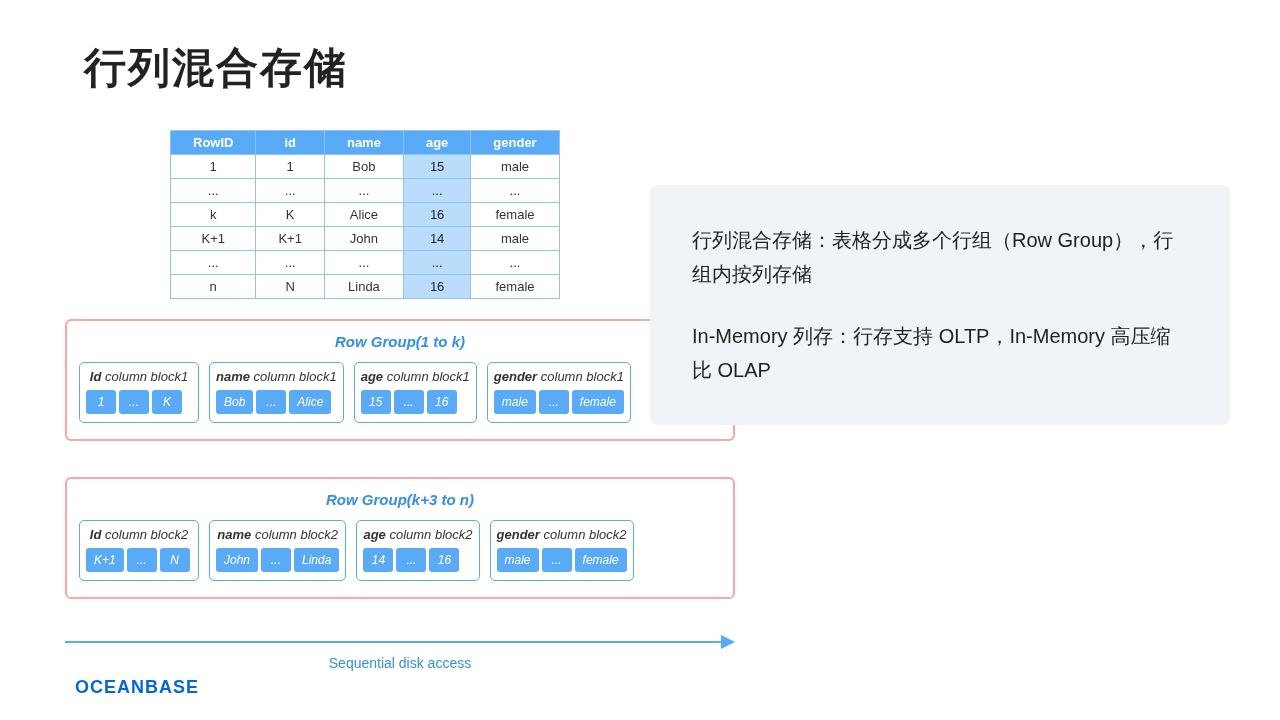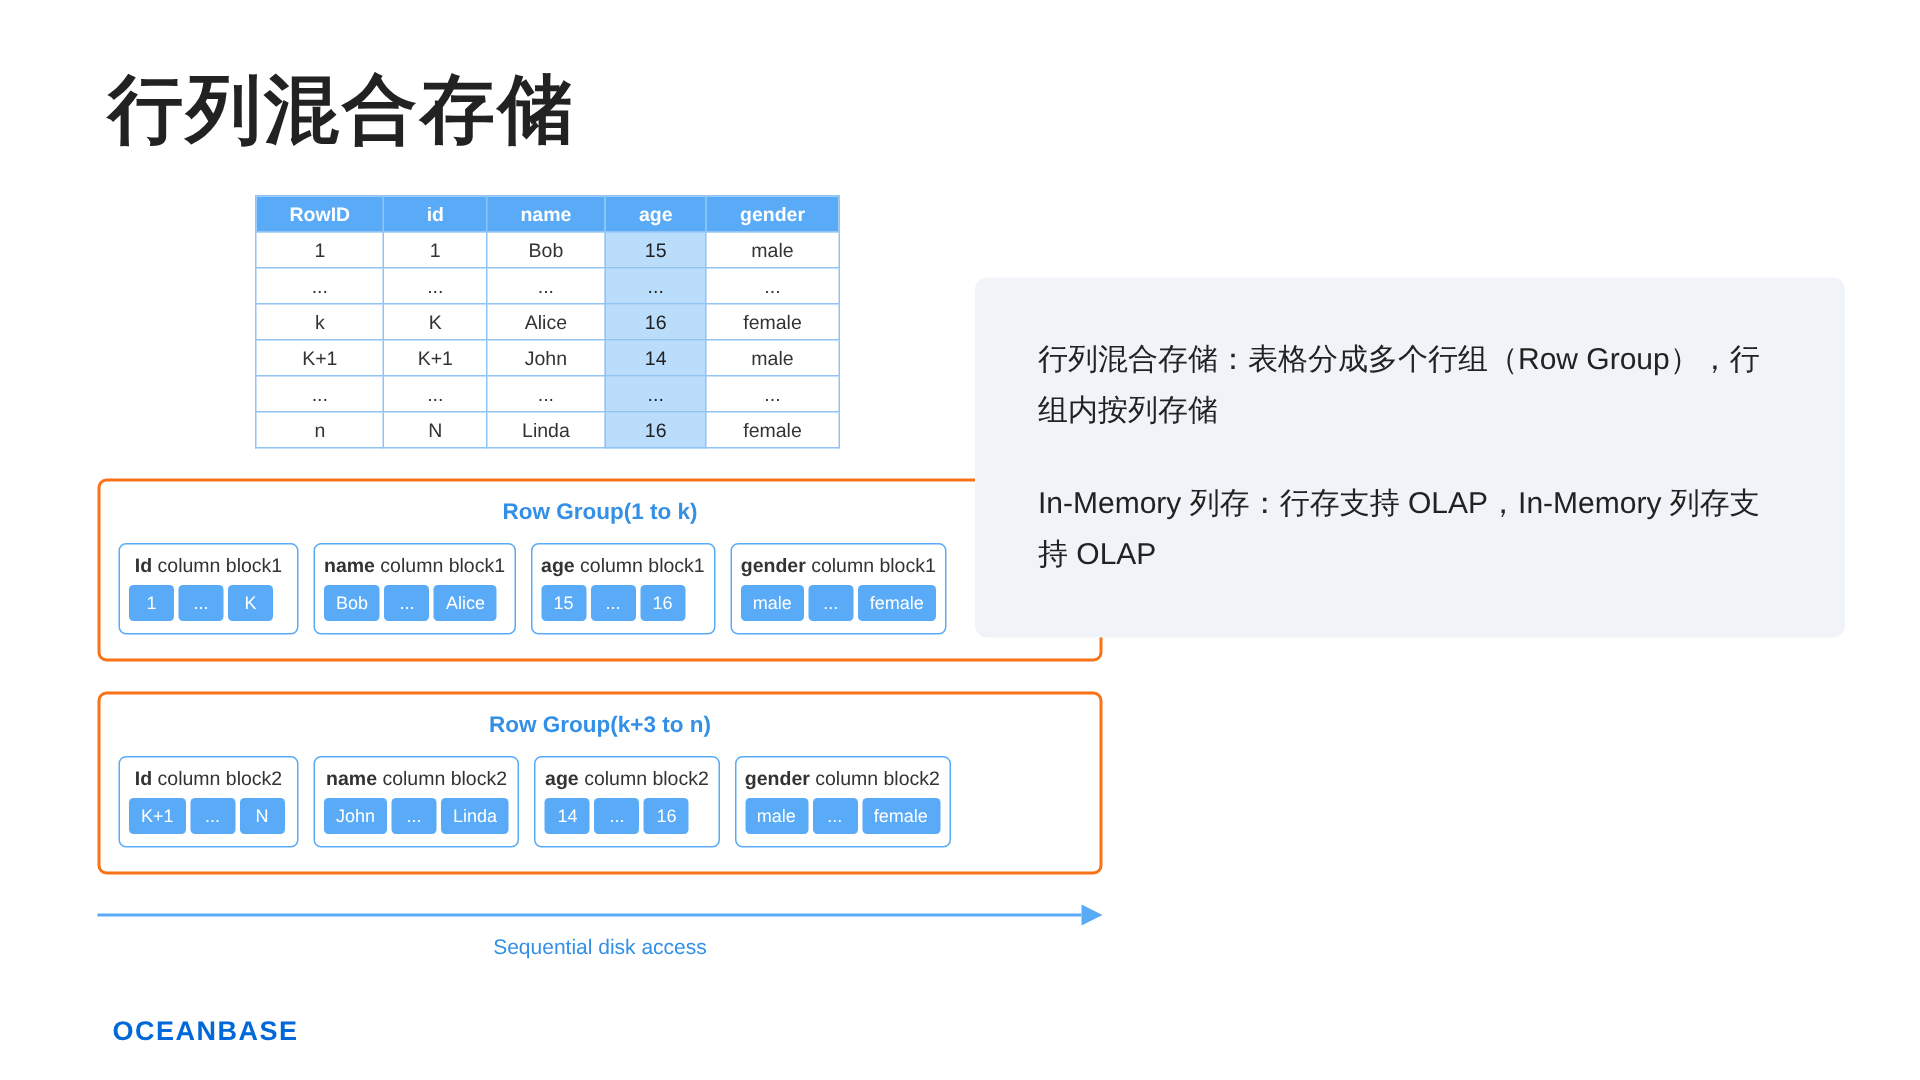--- a/index.html
+++ b/index.html
@@ -8,22 +8,22 @@
       font-family: 'Microsoft YaHei', 'PingFang SC', Arial, sans-serif;
       width: 1280px;
       height: 720px;
       overflow: hidden;
       position: relative;
     }
 
     .page-title {
       position: absolute;
       top: 40px;
-      left: 72px;
-      font-size: 50px;
+      left: 84px;
+      font-size: 42px;
       font-weight: 700;
       color: #222;
       letter-spacing: 2px;
     }
 
     
     .left-area {
       position: absolute;
       top: 130px;
       left: 65px;
@@ -56,25 +56,26 @@
       background: #bbddfc;
       color: #222;
     }
     .data-table th.col-age {
       background: #5aabf7;
       color: #fff;
     }
 
     
     .row-group-box {
-      border: 2px solid #f97316;
+      border: 2px solid #fca5a5;
       border-radius: 6px;
       padding: 12px 12px 16px 12px;
-      margin-bottom: 20px;
+      margin-bottom: 36px;
       background: #fff;
+      font-style: italic;
     }
     .row-group-title {
       text-align: center;
       color: #3390e6;
       font-size: 15px;
       font-weight: 600;
       margin-bottom: 12px;
     }
 
     .columns-row {
@@ -315,18 +316,18 @@
   <div class="arrow-row">
     <div class="arrow-line"></div>
     <div class="arrow-head"></div>
   </div>
   <div class="arrow-label">Sequential disk access</div>
 
 </div>
 
 <div class="right-box">
   <p>行列混合存储：表格分成多个行组（Row Group），行组内按列存储</p>
-  <p>In-Memory 列存：行存支持 OLAP，In-Memory 列存支持 OLAP</p>
+  <p>In-Memory 列存：行存支持 OLTP，In-Memory 高压缩比 OLAP</p>
 </div>
 
 <div class="logo">
   <span>OCEANBASE</span>
 </div>
 
 </body></html>

